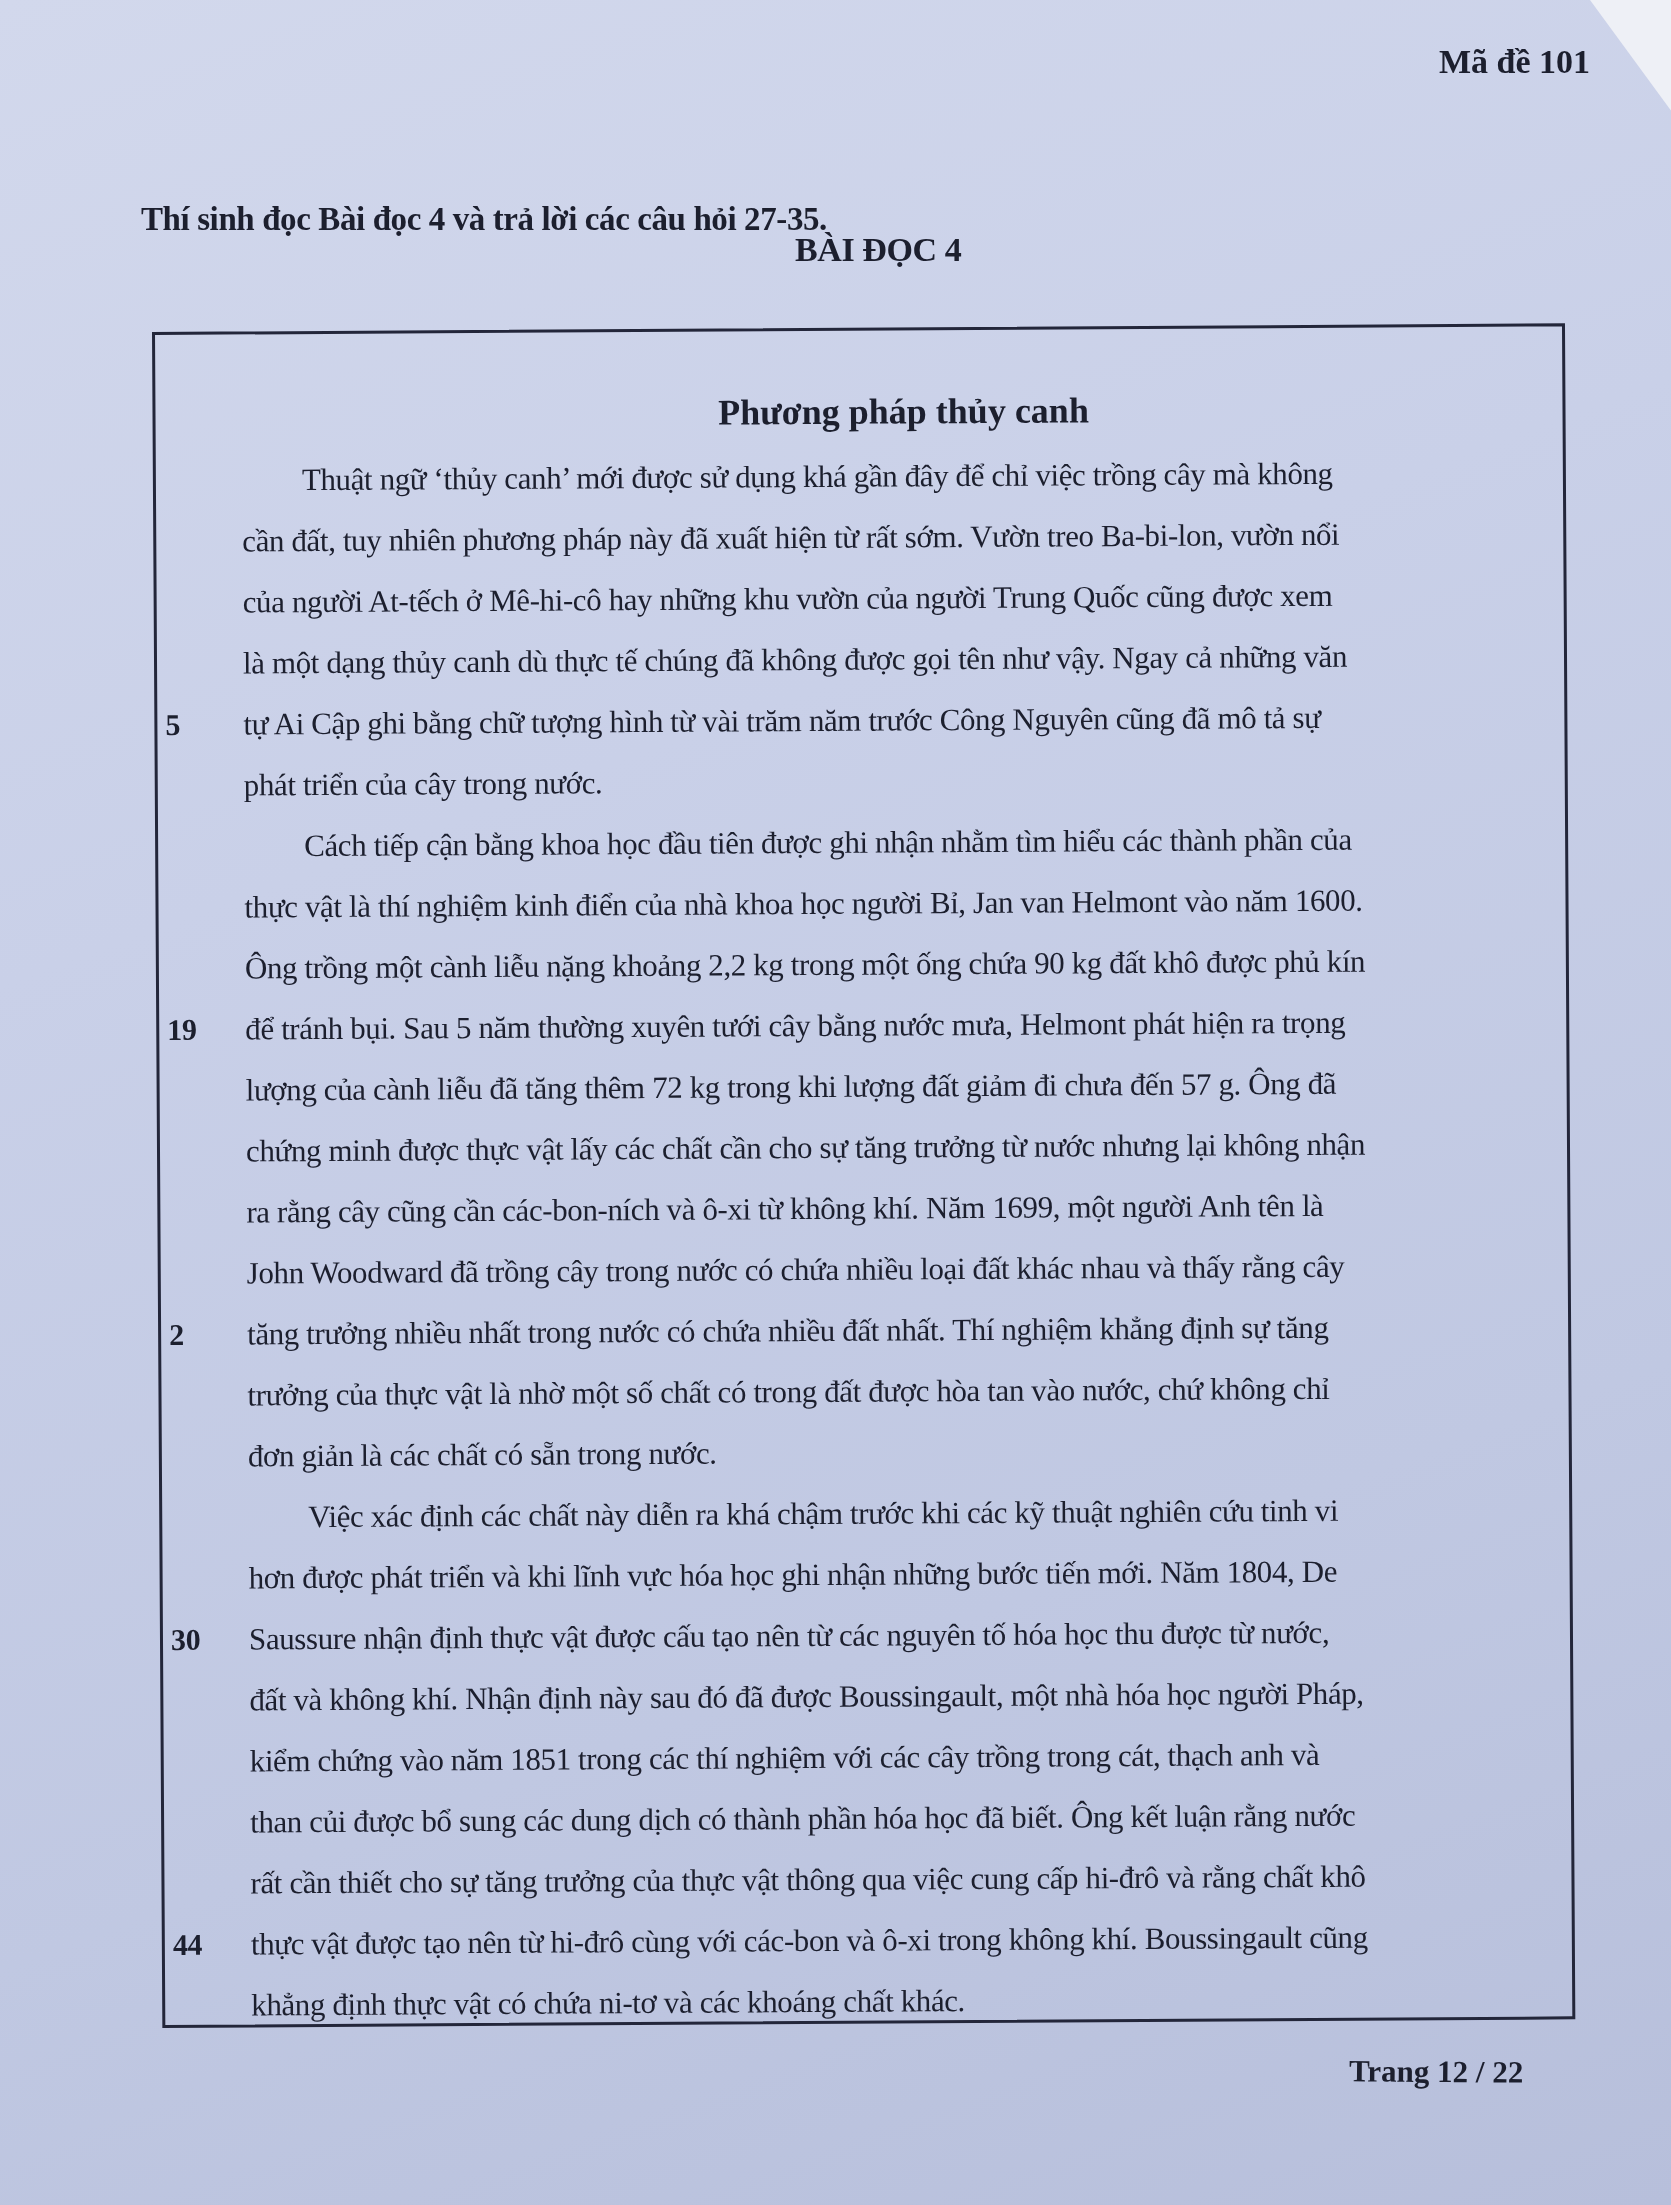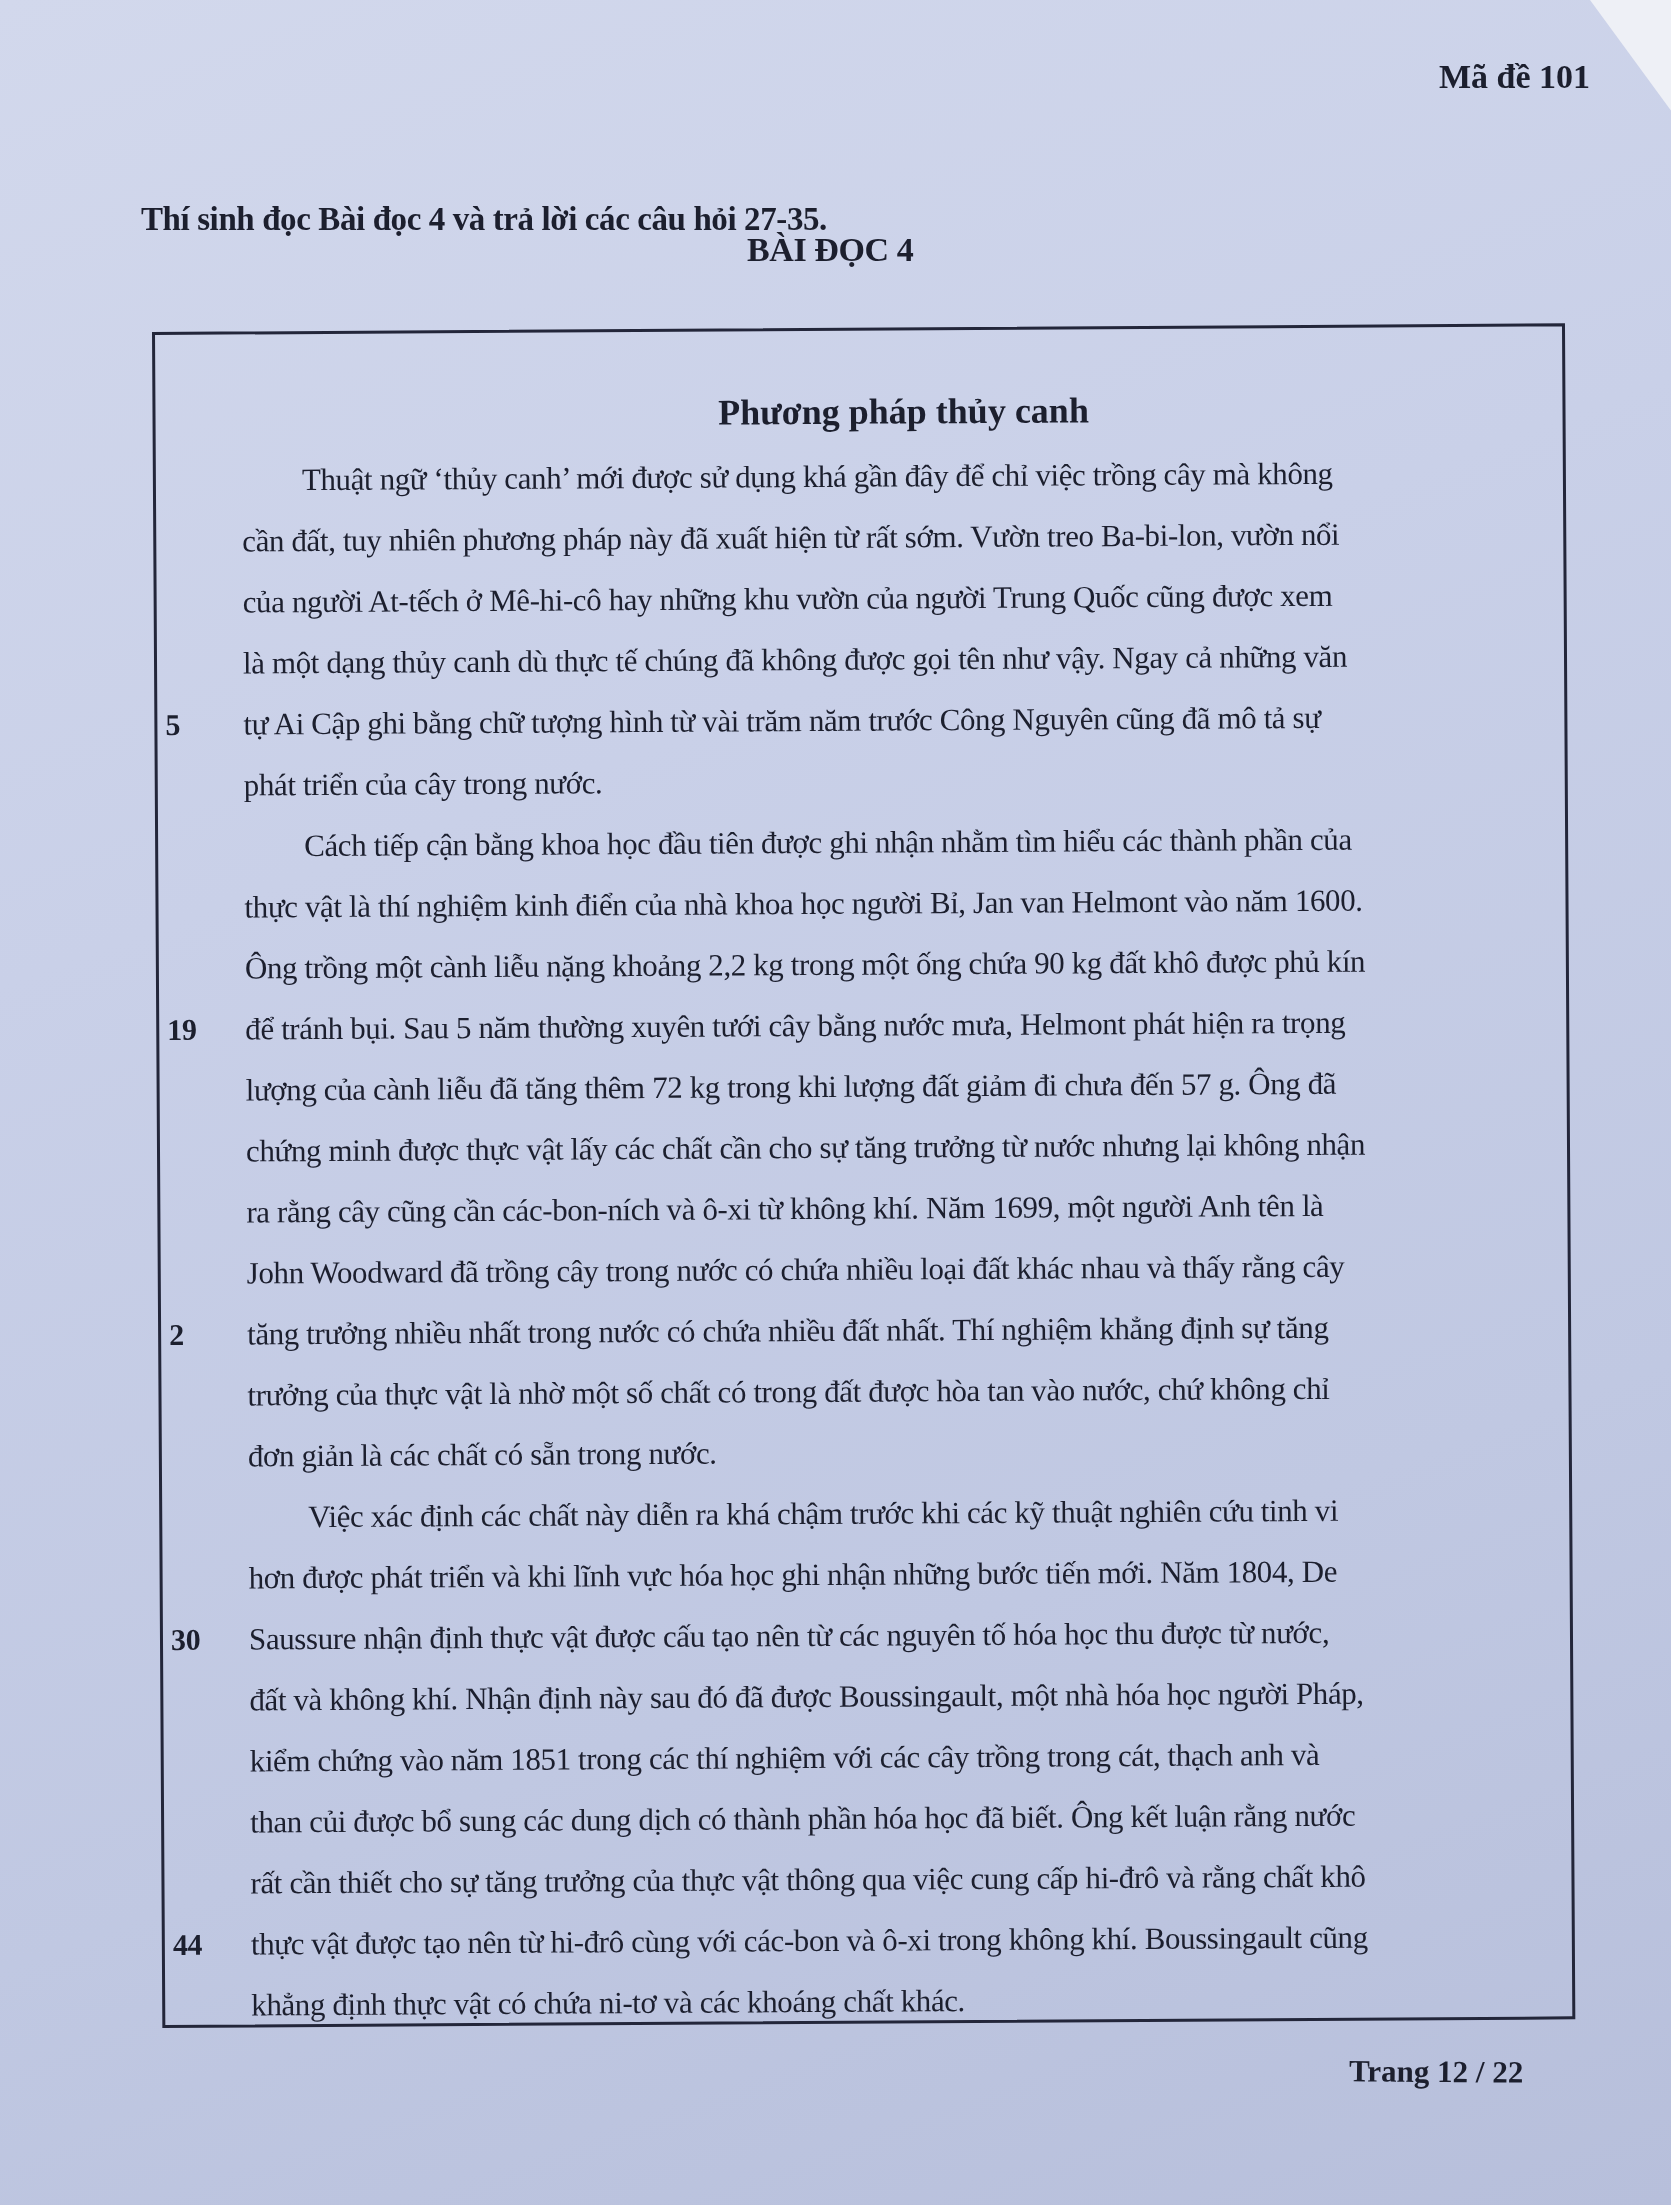--- a/index.html
+++ b/index.html
@@ -20,36 +20,36 @@
       right: 0;
       top: 0;
       width: 0;
       height: 0;
       border-top: 112px solid #eef0f6;
       border-left: 82px solid transparent;
     }
     .exam-code {
       position: absolute;
       right: 82px;
-      top: 58px;
+      top: 43px;
       font-weight: bold;
       font-size: 34px;
     }
     .instruction {
       position: absolute;
       left: 141px;
       top: 165px;
       font-weight: bold;
       font-size: 33px;
       letter-spacing: -0.4px;
       margin-top: 36px;
     }
     .section-title {
       position: absolute;
-      left: 747px;
+      left: 795px;
       top: 231px;
       font-weight: bold;
       font-size: 34px;
       letter-spacing: -0.4px;
       text-align: right;
     }
     .passage-box {
       position: absolute;
       left: 152px;
       top: 332px;

